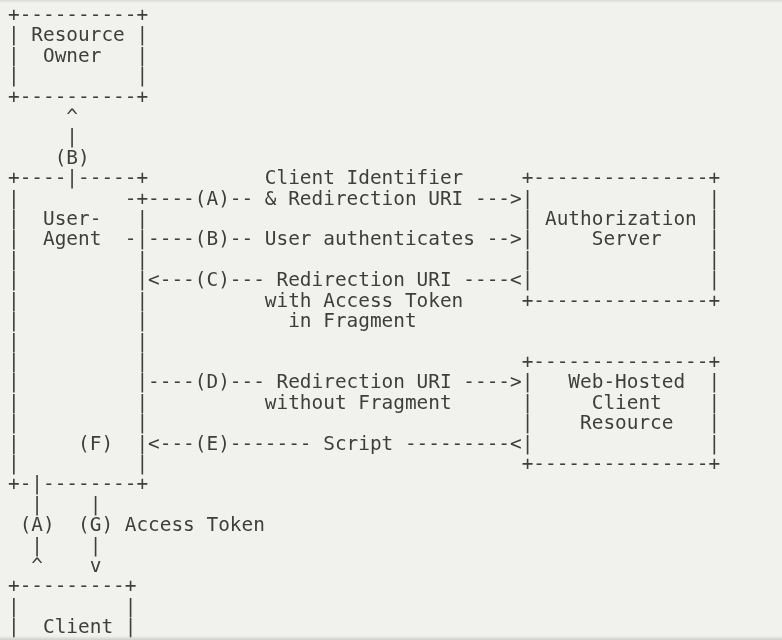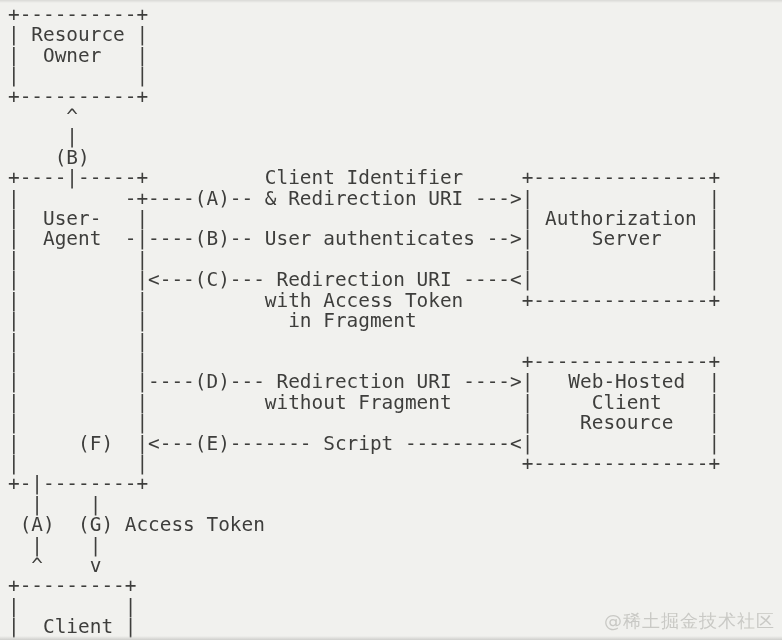--- a/index.html
+++ b/index.html
@@ -82,16 +82,15 @@
 |          |                                +---------------+
 +-|--------+
   |    |
  (A)  (G) Access Token
   |    |
   ^    v
 +---------+
 |         |
 |  Client |</pre>
 
-  <div class="watermark">@稀土掘金技术社区</div>
 
   <div class="edge-bottom"></div>
 </div>
 
 </body></html>

